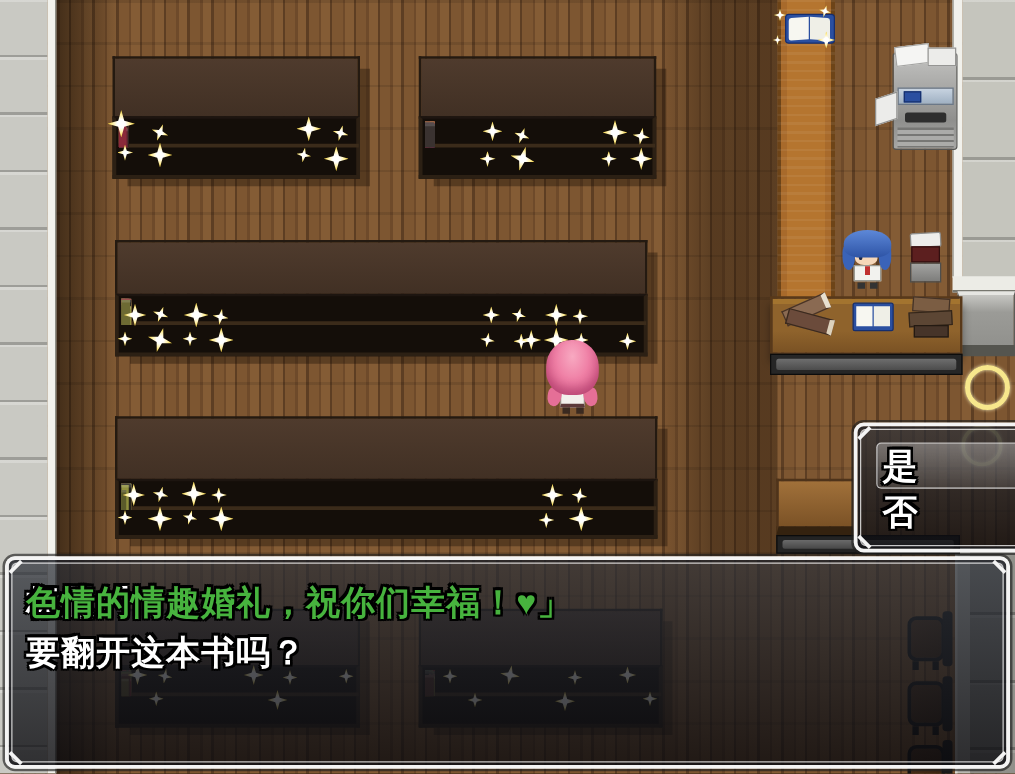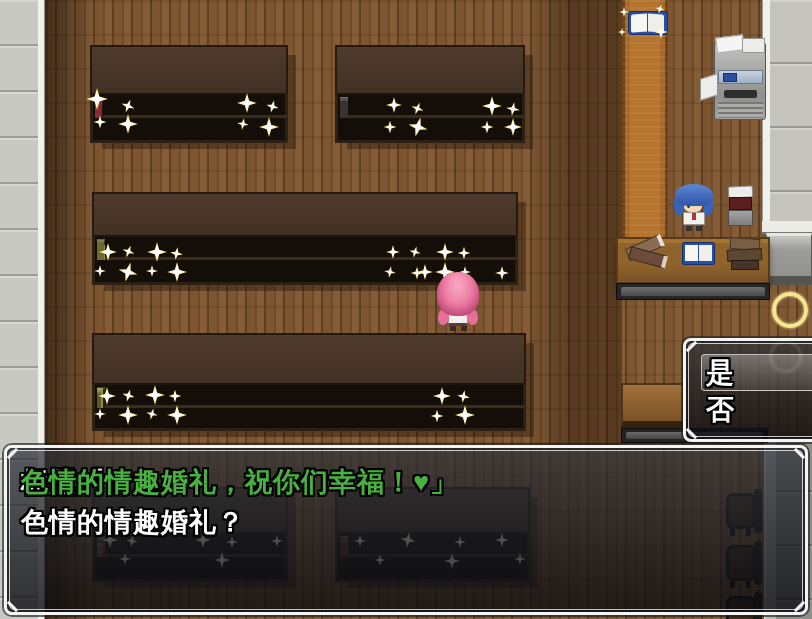--- a/index.html
+++ b/index.html
@@ -897,15 +897,15 @@
   <div id="message-window" class="rpg-window">
     <div class="inner-frame"></div>
     <div class="corner c-tl"></div>
     <div class="corner c-tr"></div>
     <div class="corner c-bl"></div>
     <div class="corner c-br"></div>
     <div id="msg-line1" class="msg-line">
       <span class="t-white">标题「</span>
         <span class="t-green">色情的情趣婚礼，祝你们幸福！♥」</span>
     </div>
-    <div id="msg-line2" class="msg-line">色情的情趣婚礼？</div>
+    <div id="msg-line2" class="msg-line">要翻开这本书吗？</div>
   </div>
 </div>
 
 </body></html>

